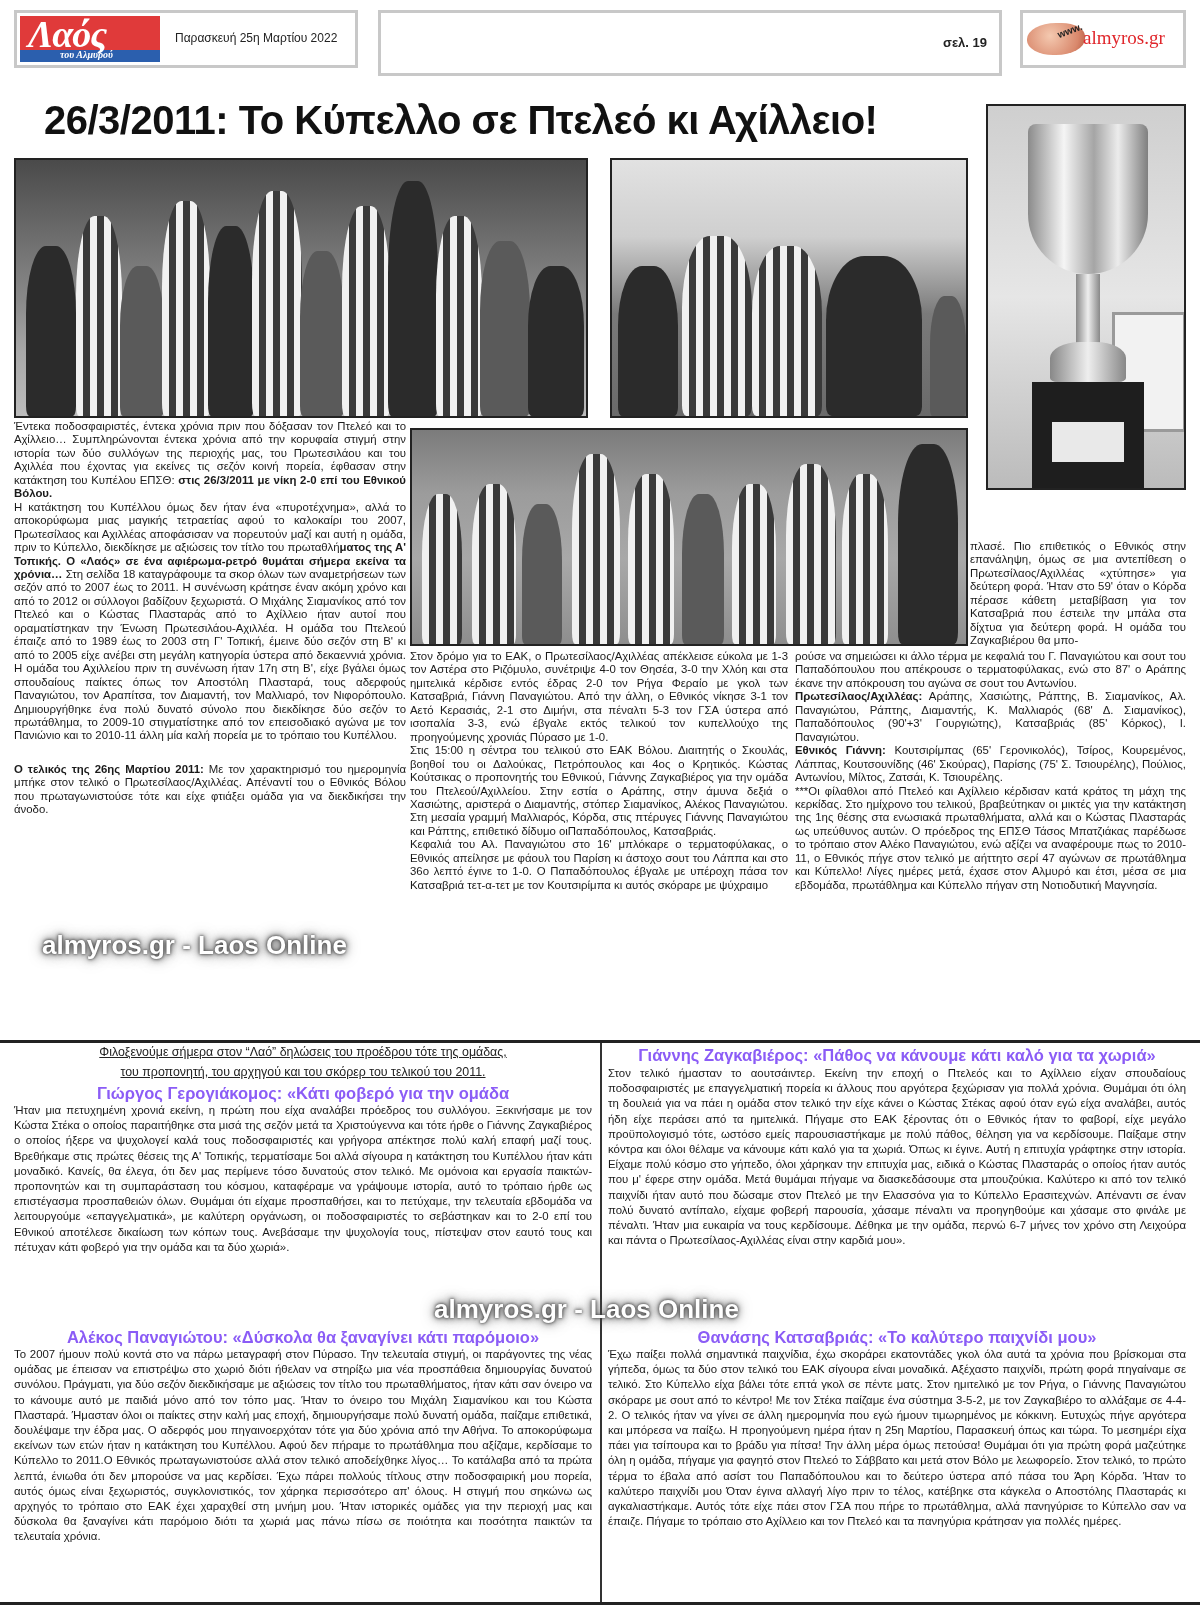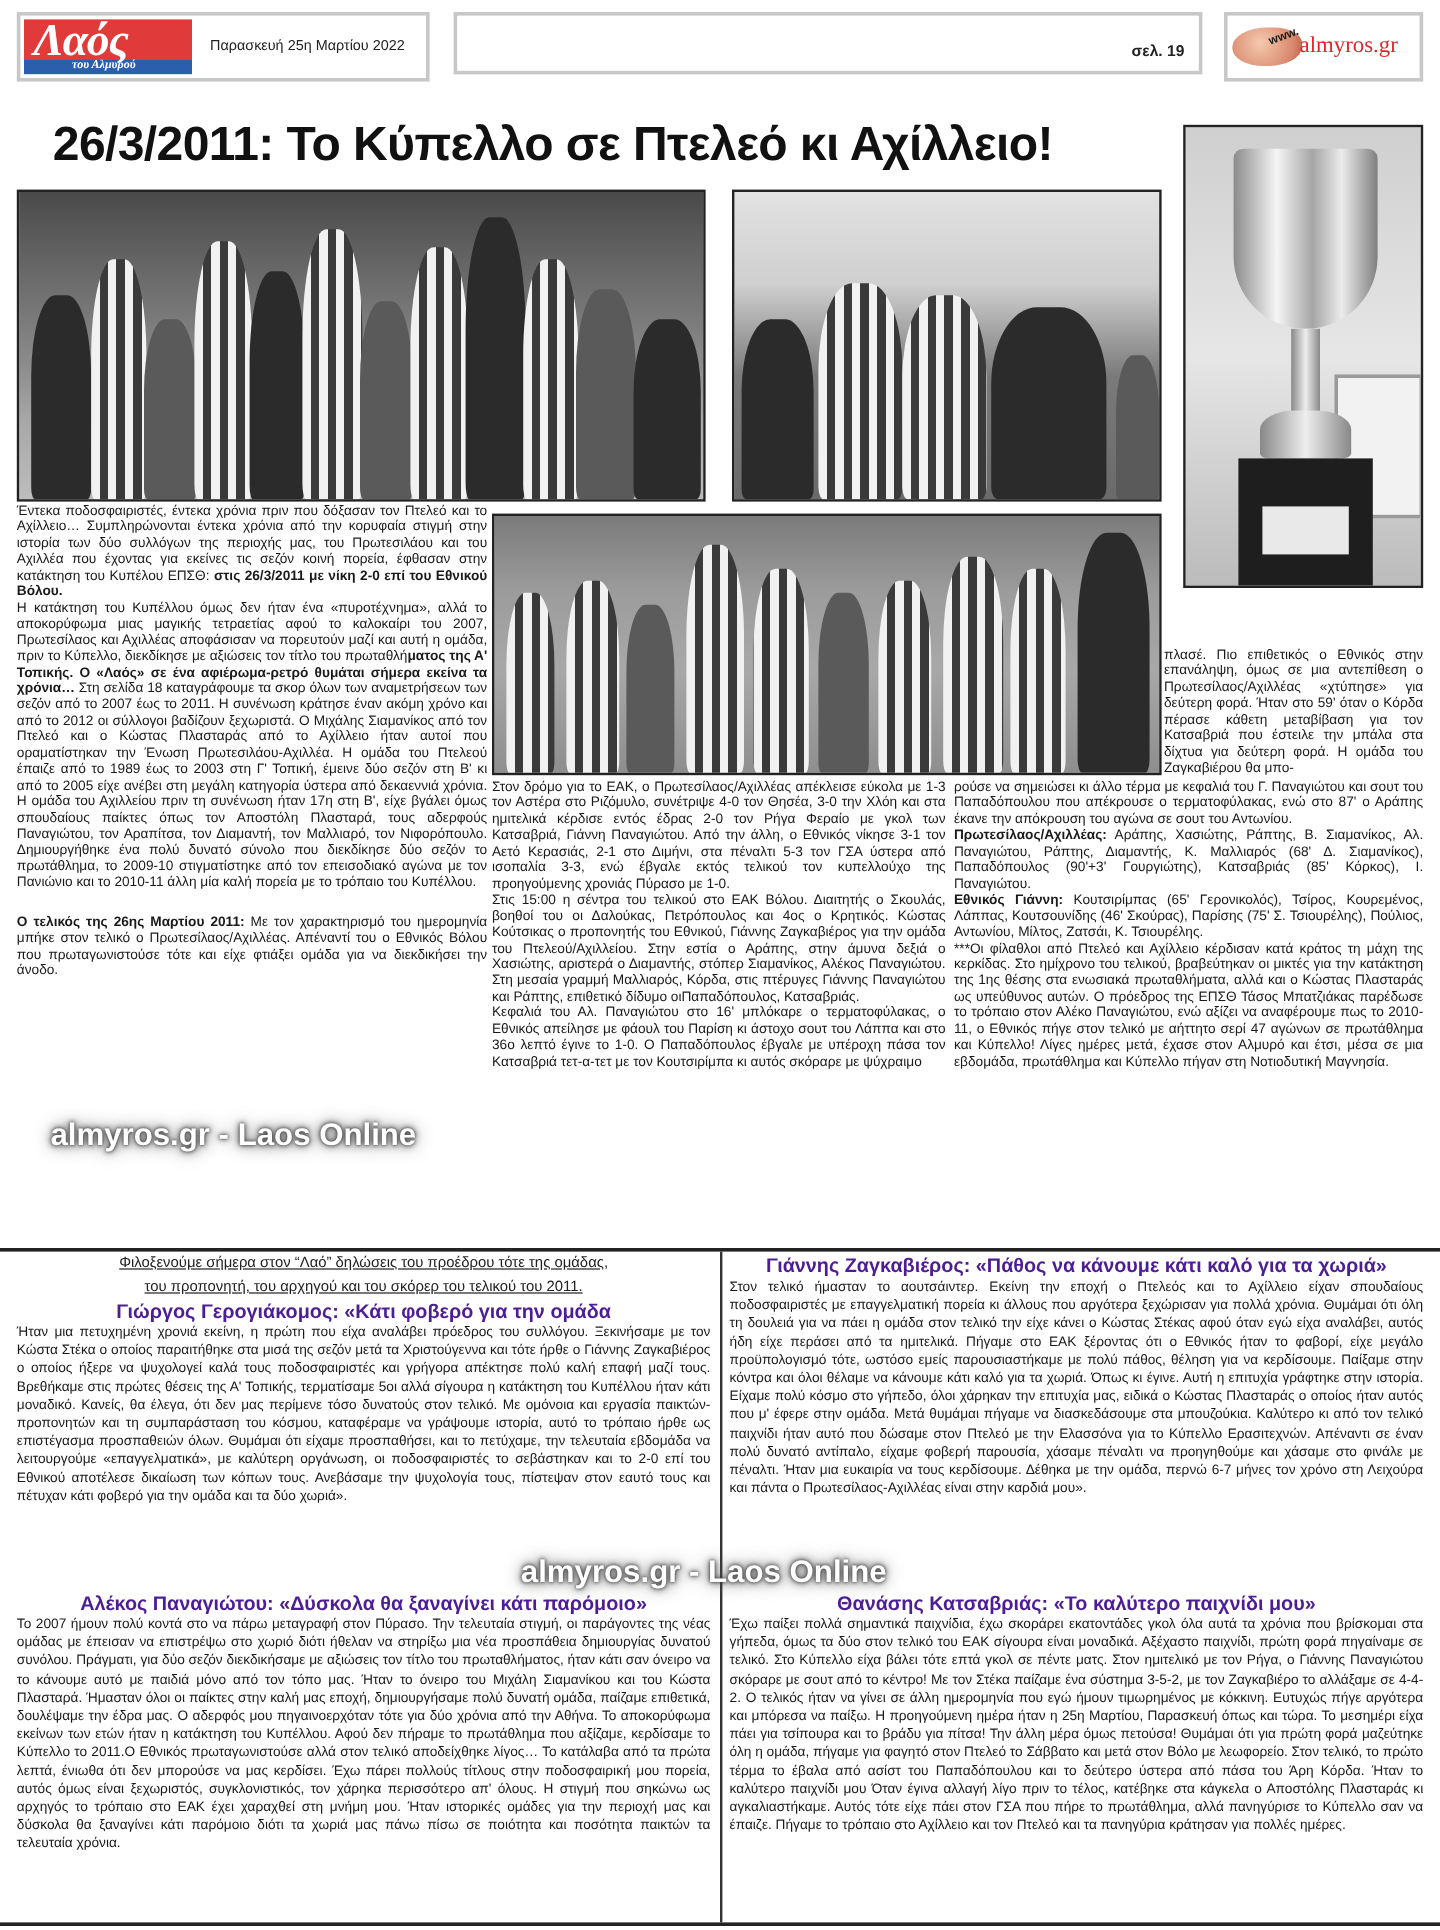--- a/index.html
+++ b/index.html
@@ -1,21 +1,21 @@
 <!DOCTYPE html>
 <html><head>
 <meta charset="utf-8">
 <style>
   * { box-sizing: border-box; margin: 0; padding: 0; }
   html, body { width: 1200px; height: 1608px; background: #fff; overflow: hidden; }
   body { position: relative; font-family: "Liberation Sans", sans-serif; color: #111; }
 
   .hdr-box { position: absolute; border: 3px solid #c8c8c8; background: #fff; }
   #hdr-left { left: 14px; top: 10px; width: 344px; height: 58px; }
-  #hdr-mid { left: 378px; top: 10px; width: 624px; height: 52px; }
+  #hdr-mid { left: 378px; top: 10px; width: 624px; height: 66px; }
   #hdr-right { left: 1020px; top: 10px; width: 166px; height: 58px; }
 
   .logo { position: absolute; left: 3px; top: 3px; width: 140px; height: 46px; overflow: hidden; text-align: center; }
   .logo .red { position: absolute; left: 0; top: 0; width: 140px; height: 34px; background: #e03a3a; }
   .logo .blue { position: absolute; left: 0; top: 34px; width: 140px; height: 12px; background: #2b5fae; }
   .logo .word { position: absolute; left: 8px; top: -4px; font-family: "Liberation Serif", serif; font-style: italic; font-weight: bold; font-size: 38px; color: #fff; letter-spacing: -1px; }
   .logo .sub { position: absolute; left: 40px; top: 33px; font-family: "Liberation Serif", serif; font-style: italic; font-weight: bold; font-size: 10px; color: #fff; }
   .hdr-date { position: absolute; left: 158px; top: 18px; font-size: 12px; color: #222; font-family: "Liberation Sans Narrow", "Liberation Sans", sans-serif; }
   .hdr-page { position: absolute; right: 12px; top: 22px; font-size: 13px; font-weight: bold; color: #222; }
   .site-logo { position: absolute; left: 4px; top: 4px; width: 152px; height: 44px; }
@@ -60,21 +60,21 @@
 
   .rule { position: absolute; background: #222; }
   #rule-top { left: 0; top: 1040px; width: 1200px; height: 3px; }
   #rule-bottom { left: 0; top: 1602px; width: 1200px; height: 3px; }
   #rule-vert { left: 600px; top: 1043px; width: 2px; height: 559px; background: #333; }
 
   .intro { position: absolute; left: 14px; width: 578px; text-align: center; font-size: 12.4px; text-decoration: underline; color: #222; }
   #intro1 { top: 1045px; }
   #intro2 { top: 1065px; }
 
-  .qh { position: absolute; font-size: 16.5px; font-weight: bold; text-align: center; color: #4c1d95; white-space: nowrap; }
+  .qh { position: absolute; font-size: 16.5px; font-weight: bold; text-align: center; color: #8b5cf6; white-space: nowrap; }
   .qb { position: absolute; font-size: 11.4px; line-height: 15.2px; text-align: justify; color: #1a1a1a; }
   #q1-title { left: 14px; width: 578px; top: 1084px; }
   #q1-body { left: 14px; width: 578px; top: 1103px; }
   #q2-title { left: 14px; width: 578px; top: 1328px; }
   #q2-body { left: 14px; width: 578px; top: 1347px; }
   #q3-title { left: 608px; width: 578px; top: 1046px; }
   #q3-body { left: 608px; width: 578px; top: 1066px; }
   #q4-title { left: 608px; width: 578px; top: 1328px; }
   #q4-body { left: 608px; width: 578px; top: 1347px; }
 </style>

